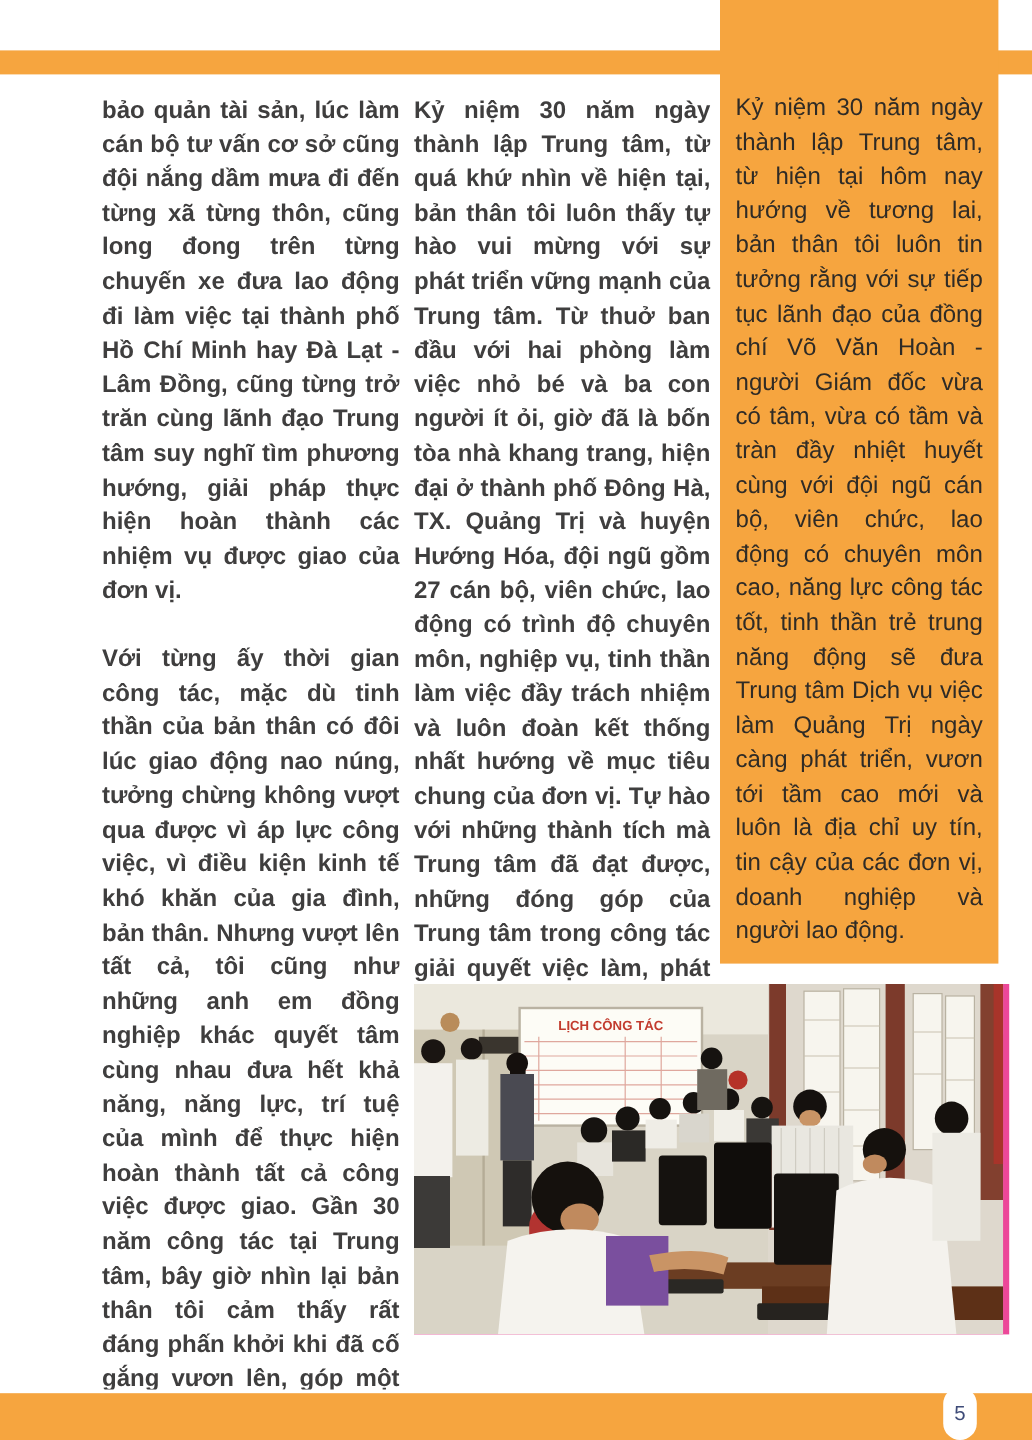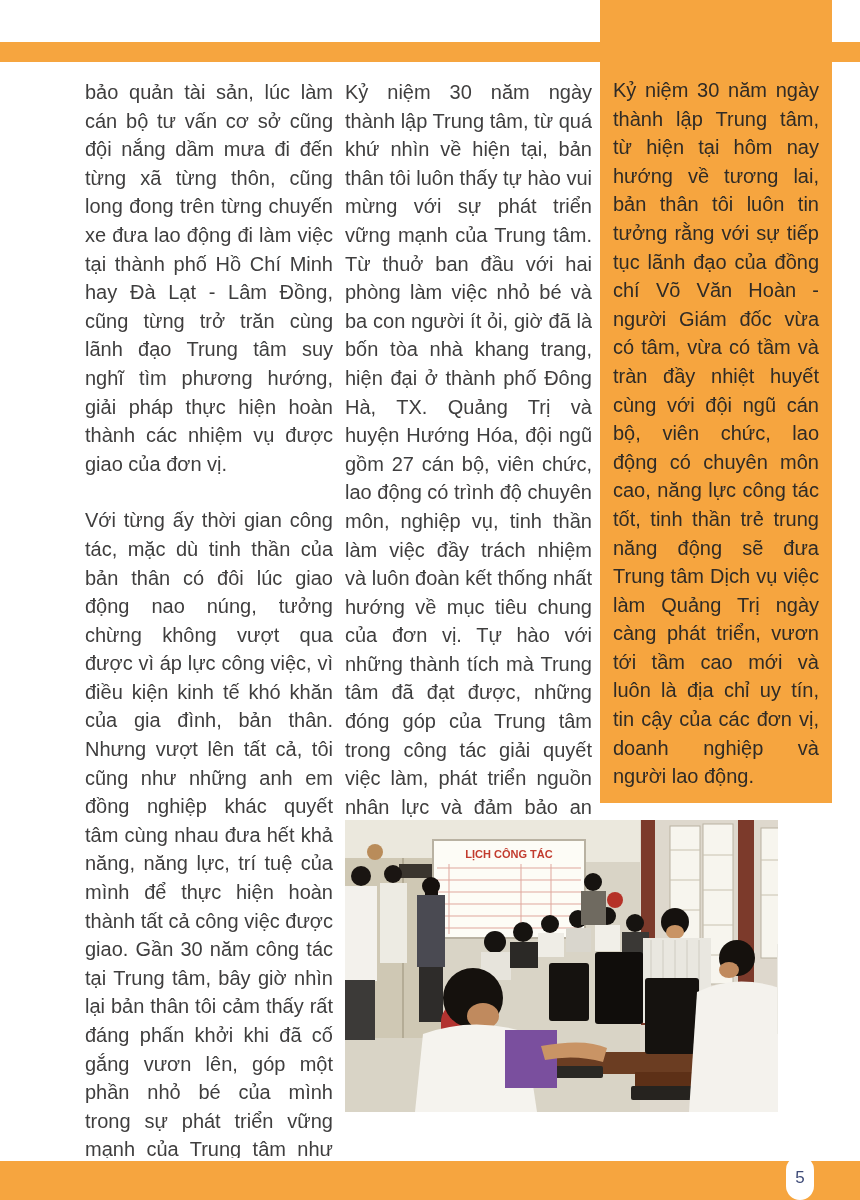--- a/index.html
+++ b/index.html
@@ -6,32 +6,32 @@
   .page{
     position:relative;width:860px;height:1200px;background:#ffffff;
     overflow:hidden;font-family:"Liberation Sans","DejaVu Sans",sans-serif;
   }
   .top-bar{position:absolute;left:0;top:42px;width:860px;height:20px;background:#F6A53F;}
   .bottom-bar{position:absolute;left:0;top:1161px;width:860px;height:39px;background:#F6A53F;}
   .text-col{
     position:absolute;top:78px;color:#3F3E3E;
     font-size:20px;line-height:28.6px;text-align:justify;
   }
-  .text-col p{margin:0 0 28px 0;}
+  .text-col p{margin:0 0 28px 0;font-weight:bold;}
   #col1{left:85px;width:248px;height:1080px;overflow:hidden;}
   #col2{left:345px;width:247px;height:745px;overflow:hidden;}
   .orange-box{
     position:absolute;left:600px;top:0;width:232px;height:803px;
     background:#F6A53F;box-sizing:border-box;padding:76px 13px 0 13px;
     color:#2F2B26;font-size:20px;line-height:28.6px;text-align:justify;
     overflow:hidden;
   }
   .orange-box p{margin:0;}
   .photo{
-    position:absolute;left:345px;top:820px;width:433px;height:292px;
+    position:absolute;left:345px;top:820px;width:496px;height:292px;
     overflow:hidden;background:#ec4899;
   }
   .photo svg{display:block;}
   .page-pill{
     position:absolute;left:786px;top:1156px;width:28px;height:44px;
     background:#ffffff;border-radius:14px;
     display:flex;align-items:center;justify-content:center;
   }
   .page-pill span{color:#3E4B78;font-size:17px;line-height:1;margin-top:-2px;}
 </style>

